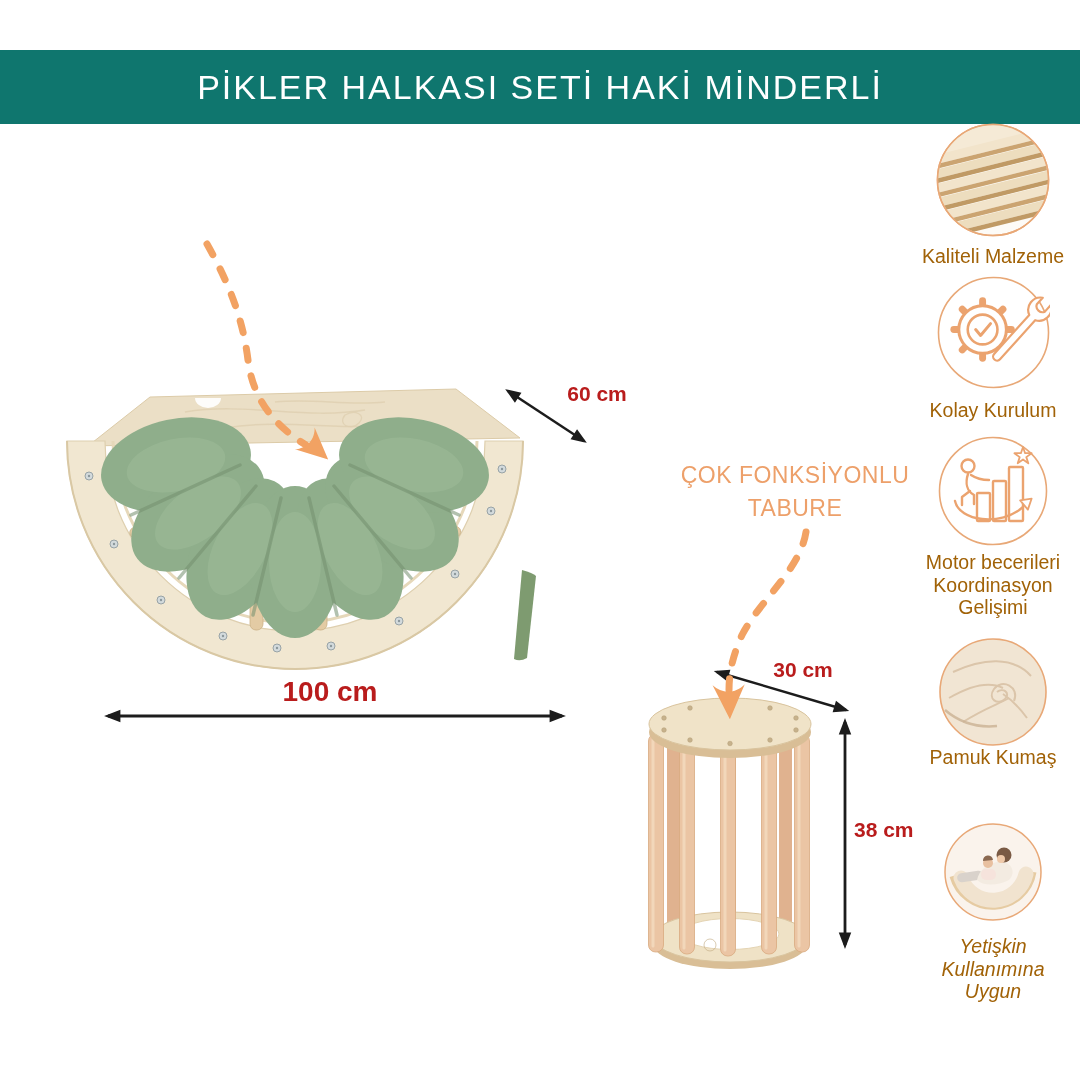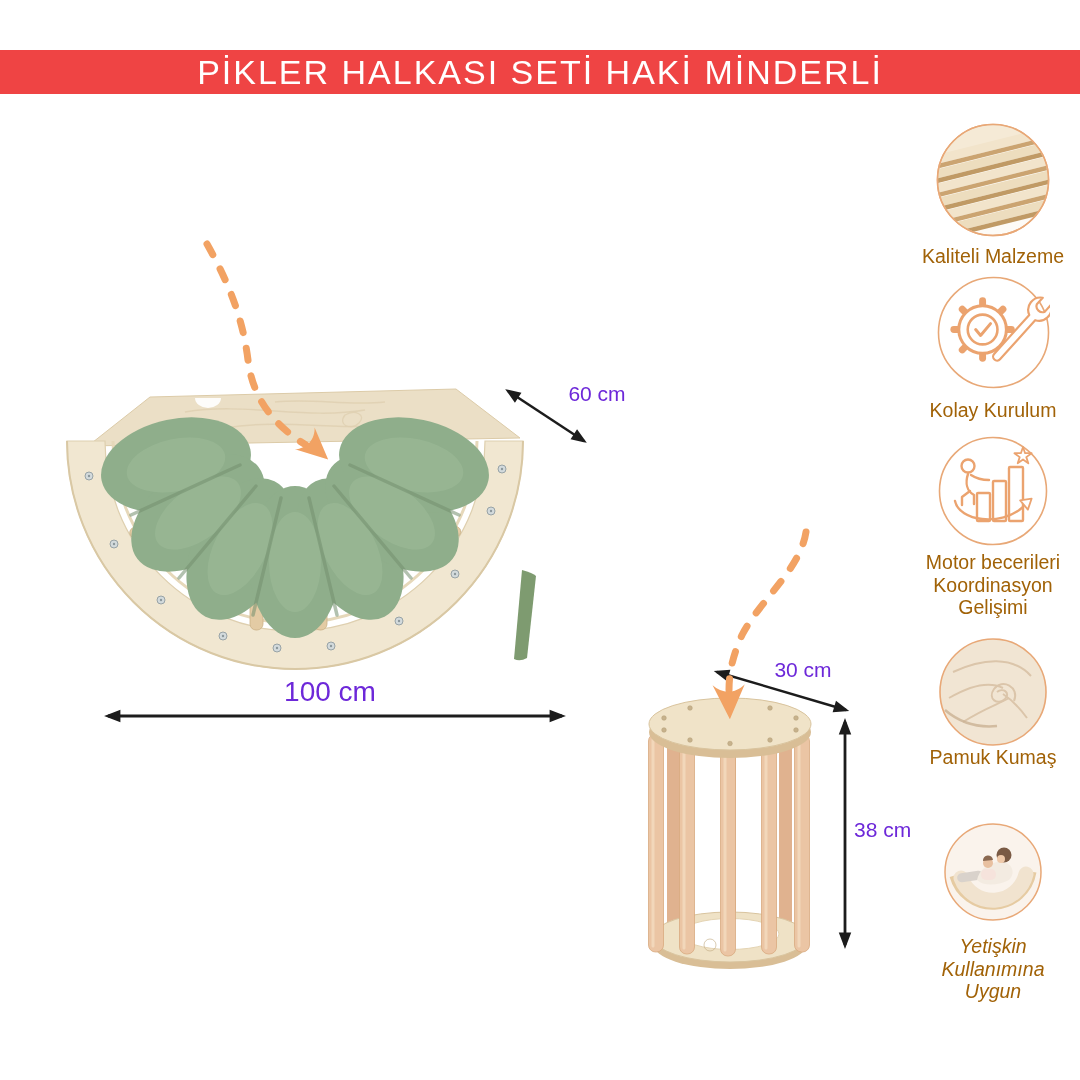--- a/index.html
+++ b/index.html
@@ -1,39 +1,43 @@
 <!DOCTYPE html>
 <html><head>
 <meta charset="utf-8">
 <style>
   html,body{margin:0;padding:0;background:#ffffff;}
   .canvas{position:relative;width:1080px;height:1080px;background:#ffffff;overflow:hidden;
           font-family:"Liberation Sans", sans-serif;}
-  .banner{position:absolute;left:0;top:50px;width:1080px;height:44px;background:#ef4444;
+  .banner{position:absolute;left:0;top:50px;width:1080px;height:74px;background:#0f766e;
           display:flex;align-items:center;justify-content:center;}
   .banner-title{color:#ffffff;font-size:34px;font-weight:500;letter-spacing:2px;white-space:nowrap;}
   .callout{position:absolute;color:#EDA06A;font-weight:500;text-align:center;
            font-size:23px;line-height:33px;letter-spacing:.5px;}
-  .dim{position:absolute;color:#6d28d9;font-size:21px;font-weight:400;text-align:center;white-space:nowrap;}
+  .dim{position:absolute;color:#b91c1c;font-size:21px;font-weight:700;text-align:center;white-space:nowrap;}
   .dim.big{font-size:28px;}
   .feature{position:absolute;left:903px;width:180px;display:flex;flex-direction:column;align-items:center;}
   .flabel{color:#a16207;font-size:19.5px;line-height:22.5px;font-weight:500;text-align:center;}
   svg{display:block;}
   .abs{position:absolute;}
 </style>
 </head>
 <body>
 
 <div class="canvas">
 
   <div class="banner">
     <div class="banner-title">PİKLER HALKASI SETİ HAKİ MİNDERLİ</div>
   </div>
 
 
+  <div class="callout" style="left:665px;top:459px;width:260px;">
+    <span>ÇOK FONKSİYONLU</span><br>
+    <span>TABURE</span>
+  </div>
 
   <div class="dim" style="left:552px;top:382px;width:90px;">60 cm</div>
   <div class="dim big" style="left:230px;top:676px;width:200px;">100 cm</div>
   <div class="dim" style="left:748px;top:658px;width:110px;">30 cm</div>
   <div class="dim" style="left:854px;top:818px;width:80px;text-align:left;">38 cm</div>
 
   <svg class="abs" style="left:45px;top:378px;" width="530" height="345" viewBox="0 0 530 345">
 
     <polygon points="105,19 411,11 475,60 43,68" fill="#EBDFC6" stroke="#DCCBA8" stroke-width="1"></polygon>
     <path d="M140,34 C200,24 260,42 320,32 M180,50 C240,40 300,54 360,46 M230,24 C270,20 300,28 340,24" stroke="#DFD0B2" stroke-width="1.5" fill="none" opacity="0.85"></path>

